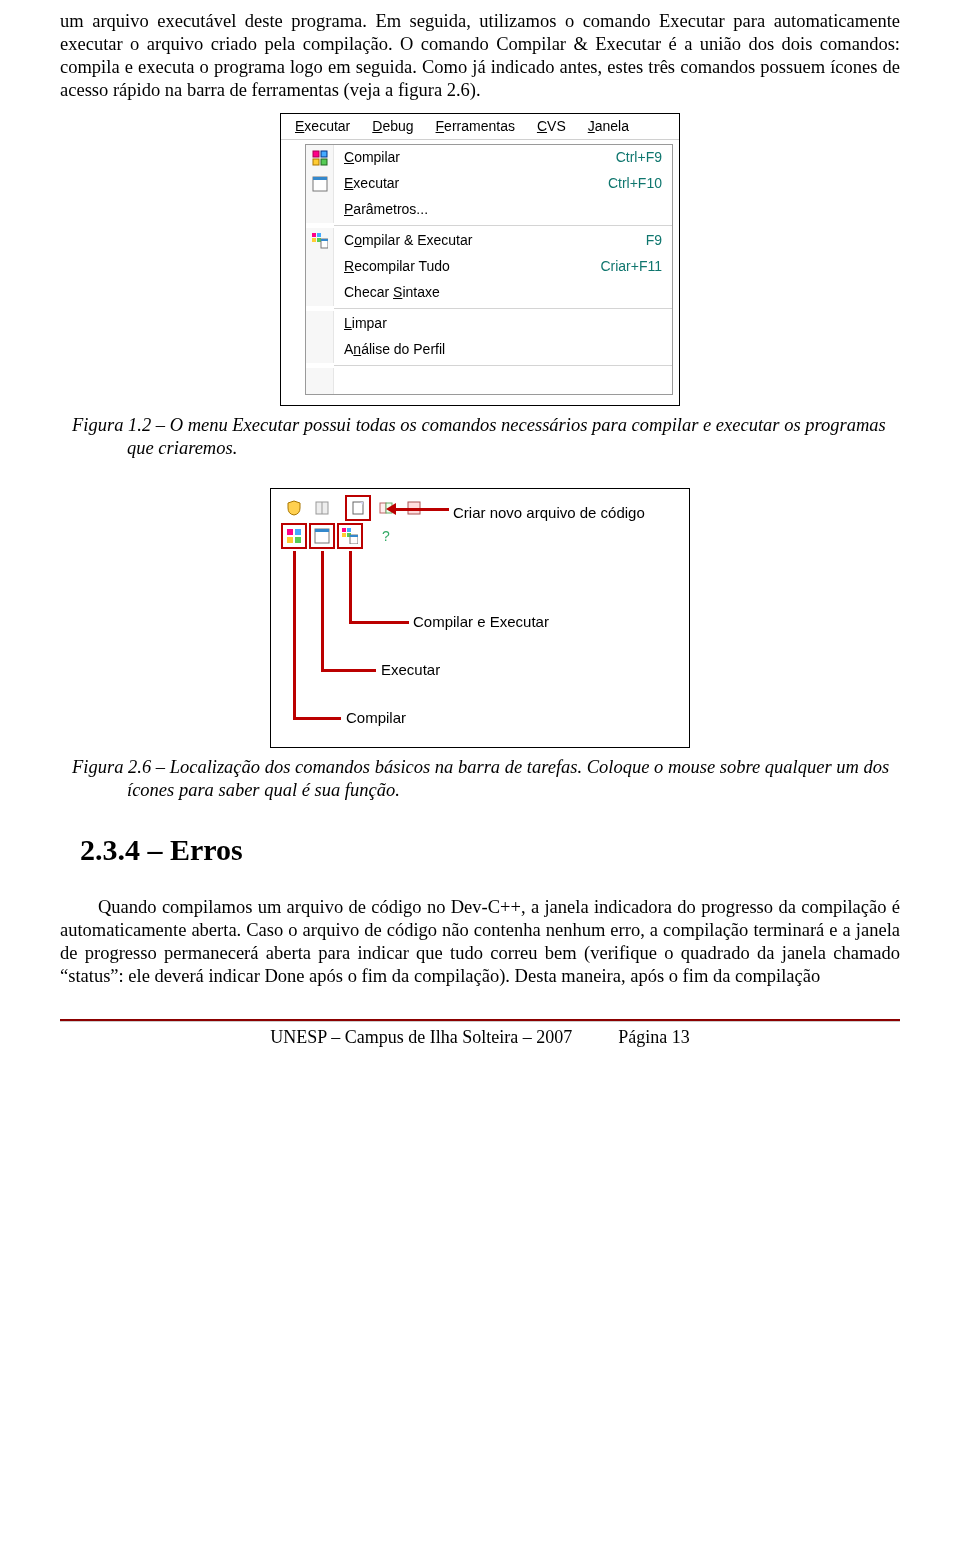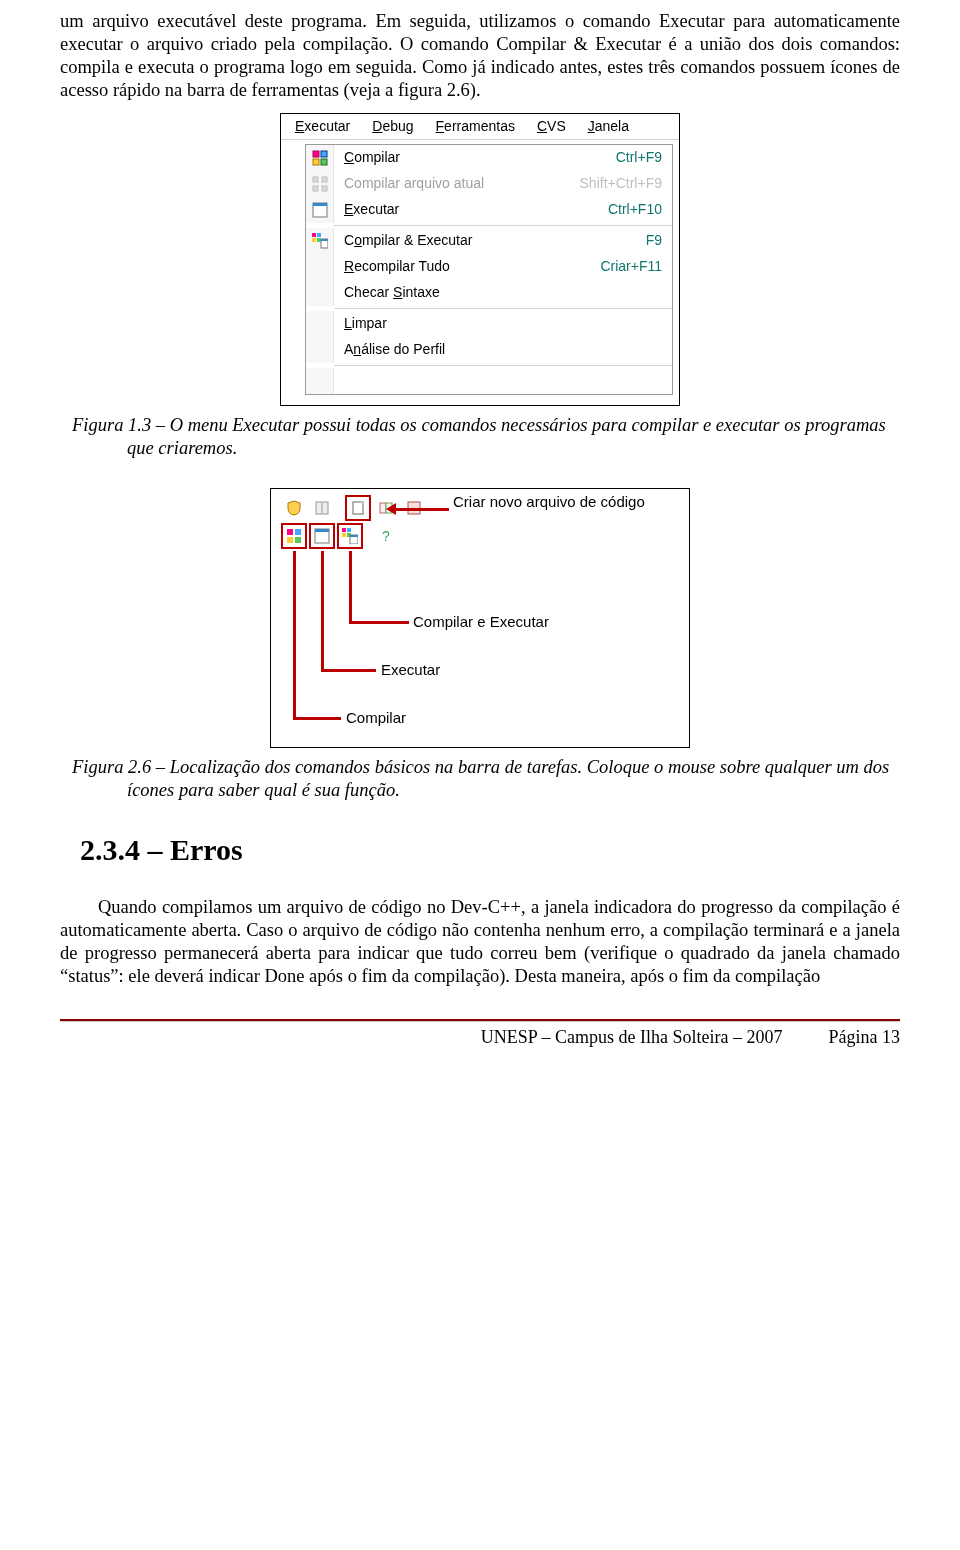--- a/index.html
+++ b/index.html
@@ -15,21 +15,21 @@
   }
   .para { text-align: justify; margin-bottom: 10px; }
   .fig-caption { font-style: italic; margin: 8px 0 28px 12px; padding-left: 55px; text-indent: -55px; }
   .section-heading { font-size: 30px; font-weight: bold; margin: 28px 0 28px 20px; }
   .footer-rule {
     margin-top: 30px;
     border-top: 2.5px solid #8b0000;
     border-bottom: 0.5px solid #ccc;
     height: 3px;
   }
-  .footer-row { display: flex; justify-content: flex-end; font-size: 18px; padding-top: 4px; gap: 46px; }
+  .footer-row { display: flex; justify-content: center; font-size: 18px; padding-top: 4px; gap: 46px; }
 
   
   .menu-shell {
     width: 400px;
     margin: 6px auto 6px auto;
     border: 1px solid #000;
     background: #fff;
     font-family: Tahoma, Arial, sans-serif;
     font-size: 14px;
     color: #000;
@@ -141,44 +141,37 @@
             <rect x="1" y="1" width="6" height="6" fill="#f08" stroke="#a05"></rect>
             <rect x="9" y="1" width="6" height="6" fill="#4af" stroke="#038"></rect>
             <rect x="1" y="9" width="6" height="6" fill="#fc3" stroke="#a70"></rect>
             <rect x="9" y="9" width="6" height="6" fill="#5c5" stroke="#262"></rect>
           </svg>
       </span>
       <span class="m-label"><span class="ulchar">C</span>ompilar</span>
       <span class="m-sc">Ctrl+F9</span>
     </div>
 
-    <div class="mitem disabled">
-      <span class="m-iconcol">
-        <svg class="ic" viewBox="0 0 16 16">
-            <rect x="1" y="1" width="5" height="5" fill="#ddd" stroke="#bbb"></rect>
-            <rect x="10" y="1" width="5" height="5" fill="#ddd" stroke="#bbb"></rect>
-            <rect x="1" y="10" width="5" height="5" fill="#ddd" stroke="#bbb"></rect>
-            <rect x="10" y="10" width="5" height="5" fill="#ddd" stroke="#bbb"></rect>
-          </svg>
-      </span>
-      <span class="m-label">Compilar arquivo atual</span>
-      <span class="m-sc">Shift+Ctrl+F9</span>
-    </div>
 
     <div class="mitem">
       <span class="m-iconcol">
         <svg class="ic" viewBox="0 0 16 16">
             <rect x="1" y="1" width="14" height="14" fill="#fff" stroke="#777"></rect>
             <rect x="1" y="1" width="14" height="3" fill="#38c"></rect>
           </svg>
       </span>
       <span class="m-label"><span class="ulchar">E</span>xecutar</span>
       <span class="m-sc">Ctrl+F10</span>
     </div>
 
+    <div class="mitem">
+      <span class="m-iconcol"></span>
+      <span class="m-label"><span class="ulchar">P</span>arâmetros...</span>
+      <span class="m-sc"></span>
+    </div>
 
     <div class="msep"></div>
 
     <div class="mitem">
       <span class="m-iconcol">
         <svg class="ic" viewBox="0 0 16 16">
             <rect x="0" y="0" width="4" height="4" fill="#f08"></rect>
             <rect x="5" y="0" width="4" height="4" fill="#4af"></rect>
             <rect x="0" y="5" width="4" height="4" fill="#fc3"></rect>
             <rect x="5" y="5" width="4" height="4" fill="#5c5"></rect>
@@ -220,21 +213,21 @@
 
     <div class="mitem disabled">
       <span class="m-iconcol"></span>
       <span class="m-label"></span>
       <span class="m-sc"></span>
     </div>
 
   </div>
 </div>
 
-<p class="fig-caption">Figura 1.3 – O menu Executar possui todas os comandos necessários para compilar e executar os programas que criaremos.</p>
+<p class="fig-caption">Figura 1.2 – O menu Executar possui todas os comandos necessários para compilar e executar os programas que criaremos.</p>
 
 <div class="fig2">
   <div class="toolbar">
     <div class="trow">
       <div class="tbtn">
         <svg class="ic" viewBox="0 0 16 16">
             <path d="M8 1 L14 3 L14 8 Q14 14 8 15 Q2 14 2 8 L2 3 Z" fill="#ffd050" stroke="#a70"></path>
           </svg>
       </div>
       <div class="tbtn">
@@ -291,21 +284,21 @@
       <div class="tbtn">
         <svg class="ic" viewBox="0 0 16 16">
             <text x="4" y="13" font-size="14" fill="#3a6" font-family="Arial">?</text>
           </svg>
       </div>
     </div>
   </div>
 
   <div class="arrowhead" style="left:115px; top:14px;"></div>
   <div class="arrow-h" style="left:123px; top:19px; width:55px;"></div>
-  <div class="ann" style="left:182px; top:4px;">Criar novo arquivo de código</div>
+  <div class="ann" style="left:182px; top:15px;">Criar novo arquivo de código</div>
 
   <div class="arrow-line" style="left:22px; top:62px; height:168px;"></div>
   <div class="arrow-line" style="left:50px; top:62px; height:120px;"></div>
   <div class="arrow-line" style="left:78px; top:62px; height:72px;"></div>
 
   <div class="arrow-h" style="left:78px; top:132px; width:60px;"></div>
   <div class="ann" style="left:142px; top:124px;">Compilar e Executar</div>
 
   <div class="arrow-h" style="left:50px; top:180px; width:55px;"></div>
   <div class="ann" style="left:110px; top:172px;">Executar</div>

